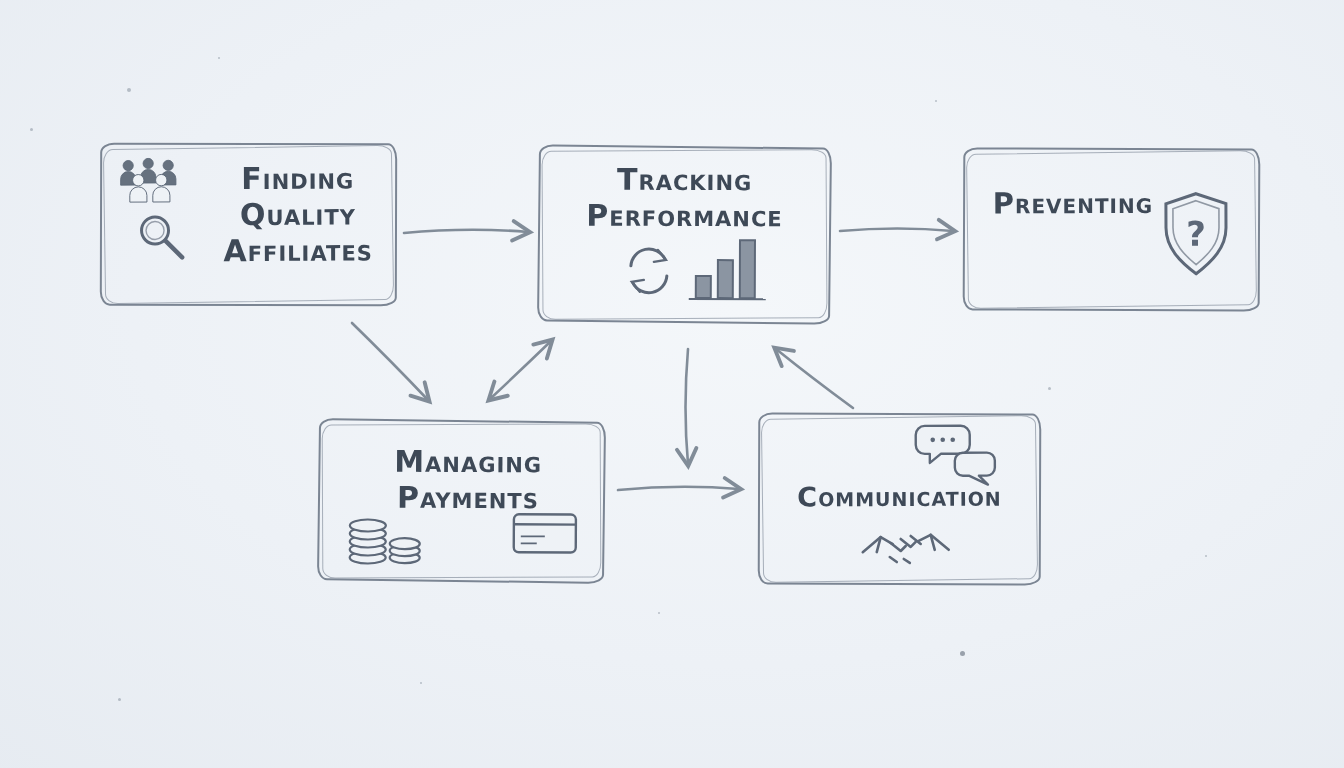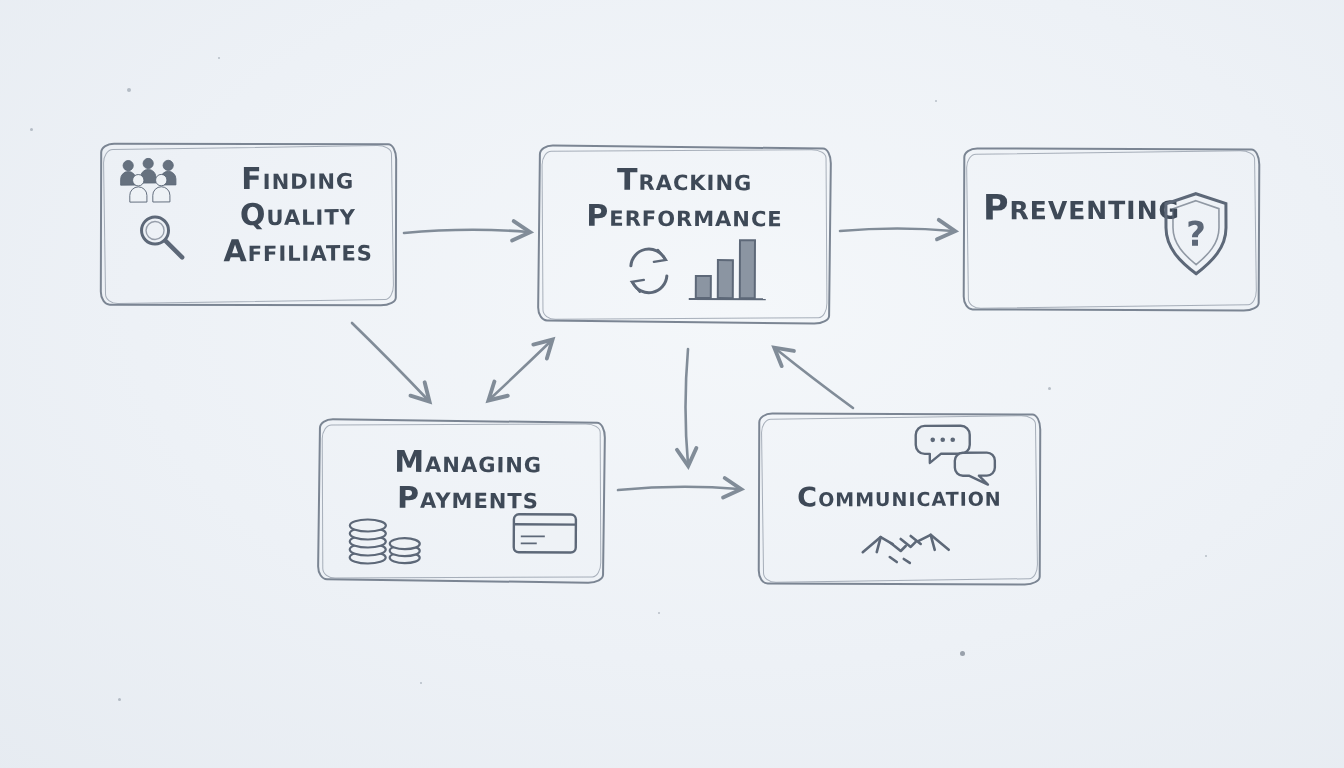--- a/index.html
+++ b/index.html
@@ -44,21 +44,21 @@
   .ic { position:absolute; }
   
   #node-finding       { left:100px; top:143px; width:297px; height:163px; transform:rotate(-.3deg); }
   #node-tracking      { left:538px; top:146px; width:293px; height:177px; transform:rotate(.2deg); }
   #node-fraud         { left:963px; top:148px; width:297px; height:163px; transform:rotate(-.2deg); }
   #node-payments      { left:318px; top:420px; width:287px; height:162px; transform:rotate(.3deg); }
   #node-communication { left:758px; top:413px; width:283px; height:172px; transform:rotate(-.25deg); }
 
   .finding-label  { left:92px; top:8px;  width:192px; text-align:center; font-size:30px; }
   .tracking-label { left:0;    top:6px;  width:100%;  text-align:center; font-size:30px; }
-  .fraud-label    { left:10px;  top:28px; width:196px; text-align:center; font-size:35px; }
+  .fraud-label    { left:2px;  top:28px; width:196px; text-align:center; font-size:29px; }
   .payments-label { left:34px; top:14px; width:212px; text-align:center; font-size:30px; }
   .comm-label     { left:0;    top:58px; width:100%;  text-align:center; font-size:27px; }
 
   .arrow-layer { position:absolute; inset:0; pointer-events:none; }
 </style>
 </head>
 <body>
 
 <div class="canvas">
 

